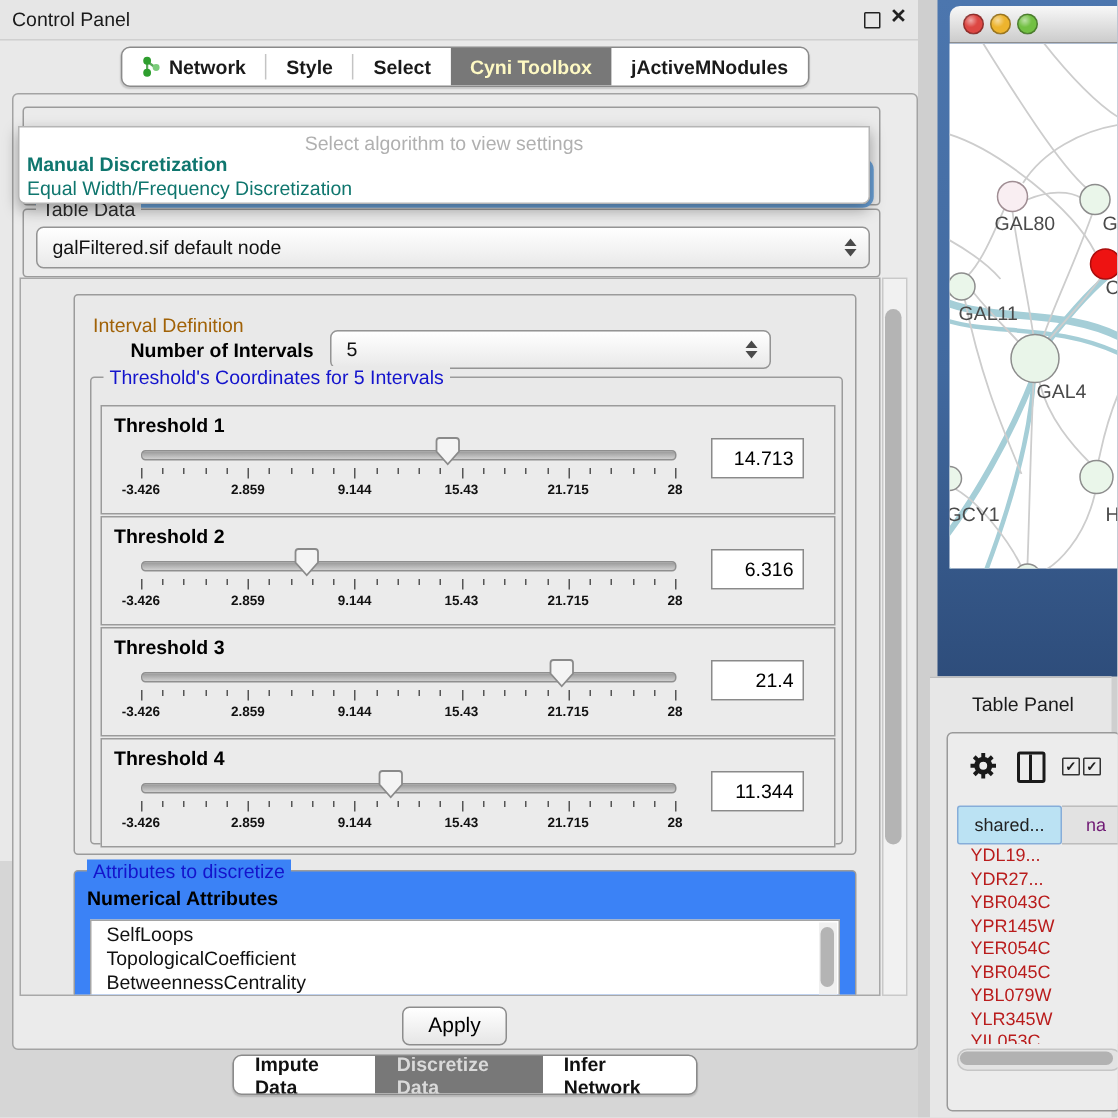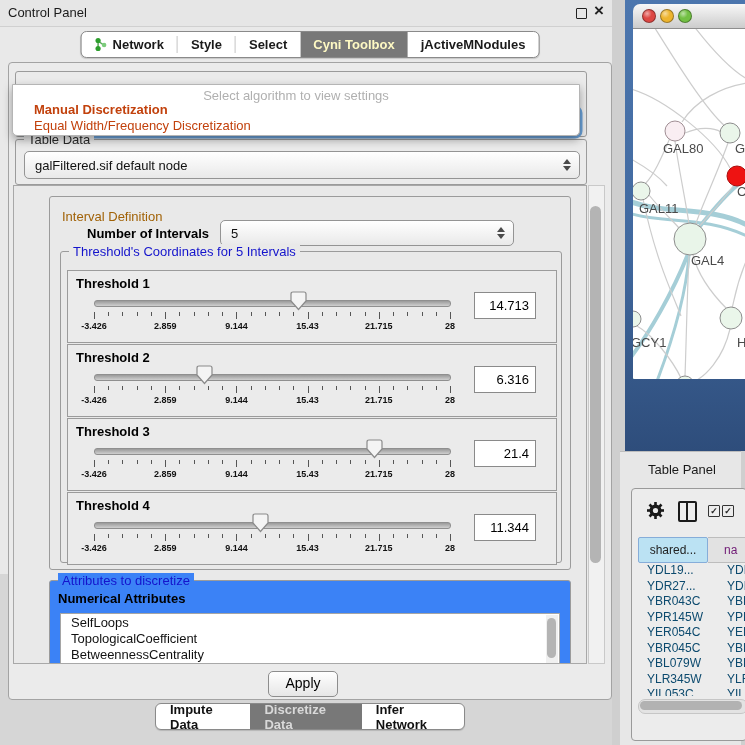--- a/index.html
+++ b/index.html
@@ -34,21 +34,21 @@
   .combo .val{position:absolute;left:10px;top:50%;transform:translateY(-50%);white-space:nowrap;}
   .stepper{position:absolute;right:8px;top:50%;transform:translateY(-50%);width:8px;height:12px;}
   .stepper:before,.stepper:after{content:"";position:absolute;left:0;border-left:4px solid transparent;
          border-right:4px solid transparent;}
   .stepper:before{top:0;border-bottom:5px solid #4a4a4a;}
   .stepper:after{bottom:0;border-top:5px solid #4a4a4a;}
   
   .popup{left:12px;top:84px;width:566px;height:50px;background:#fff;border:1px solid #b5b5b5;
          border-radius:0 0 5px 5px;box-shadow:0 4px 10px rgba(0,0,0,.35);z-index:30;}
   .popup .ph{position:absolute;top:3px;left:0;width:100%;text-align:center;color:#b0b0b0;font-size:13px;}
-  .popup .it{position:absolute;left:21px;font-size:13px;color:#c2410c;white-space:nowrap;}
+  .popup .it{position:absolute;left:5px;font-size:13px;color:#0f766e;white-space:nowrap;}
   
   .scroll-area{left:13px;top:185px;width:572px;height:477px;border:1px solid #a8a8a8;
                background:#e9e9e9;overflow:hidden;}
   .vscroll{left:588px;top:185px;width:15px;height:477px;background:#f1f1f1;border:1px solid #c9c9c9;}
   .vthumb{position:absolute;left:1px;width:11px;background:#b4b4b4;border-radius:6px;}
   
   .thr-panel{position:absolute;left:6px;width:488px;height:71px;border:1px solid #9b9b9b;
              background:#ebebeb;}
   .thr-label{position:absolute;left:8px;top:5px;font-size:13px;font-weight:bold;color:#000;}
   .track{position:absolute;left:26px;top:29px;width:355px;height:5px;border-radius:3px;
@@ -95,21 +95,21 @@
   .split-icon:before{content:"";position:absolute;left:6px;top:0;width:2px;height:17px;background:#1a1a1a;}
   .chk{position:absolute;top:16px;width:10px;height:10px;border:1.5px solid #333;border-radius:1px;
        font-size:9px;line-height:10px;text-align:center;color:#222;font-weight:bold;}
   .tbl{position:absolute;left:6px;top:48px;width:108px;}
   .tbl-head{display:flex;height:26px;}
   .th1{width:68px;background:#bbe2f3;border:1px solid #86add9;border-radius:2px;
        font-size:12px;color:#222;text-align:center;line-height:24px;}
   .th2{flex:1;background:#e2e2e2;border:1px solid #bdbdbd;border-left:none;font-size:12px;
        color:#701a75;padding-left:16px;line-height:24px;}
   .tbl-rows{height:133px;overflow:hidden;background:#ececec;}
-  .trow{display:flex;height:15.5px;font-size:12px;color:#0c4a6e;}
+  .trow{display:flex;height:15.5px;font-size:12px;color:#b91c1c;flex-direction:column;}
   .tc1{width:68px;padding-left:9px;white-space:nowrap;overflow:hidden;}
   .tc2{flex:1;padding-left:12px;white-space:nowrap;overflow:hidden;}
   .hscroll{position:absolute;left:6px;top:210px;width:108px;height:13px;background:#e3e3e3;
            border:1px solid #c6c6c6;border-radius:7px;}
   .hthumb{position:absolute;left:1px;top:1px;width:102px;height:9px;background:#b2b2b2;border-radius:5px;}
   svg text{font-family:"Liberation Sans",sans-serif;}
 </style>
 </head>
 <body>
 

